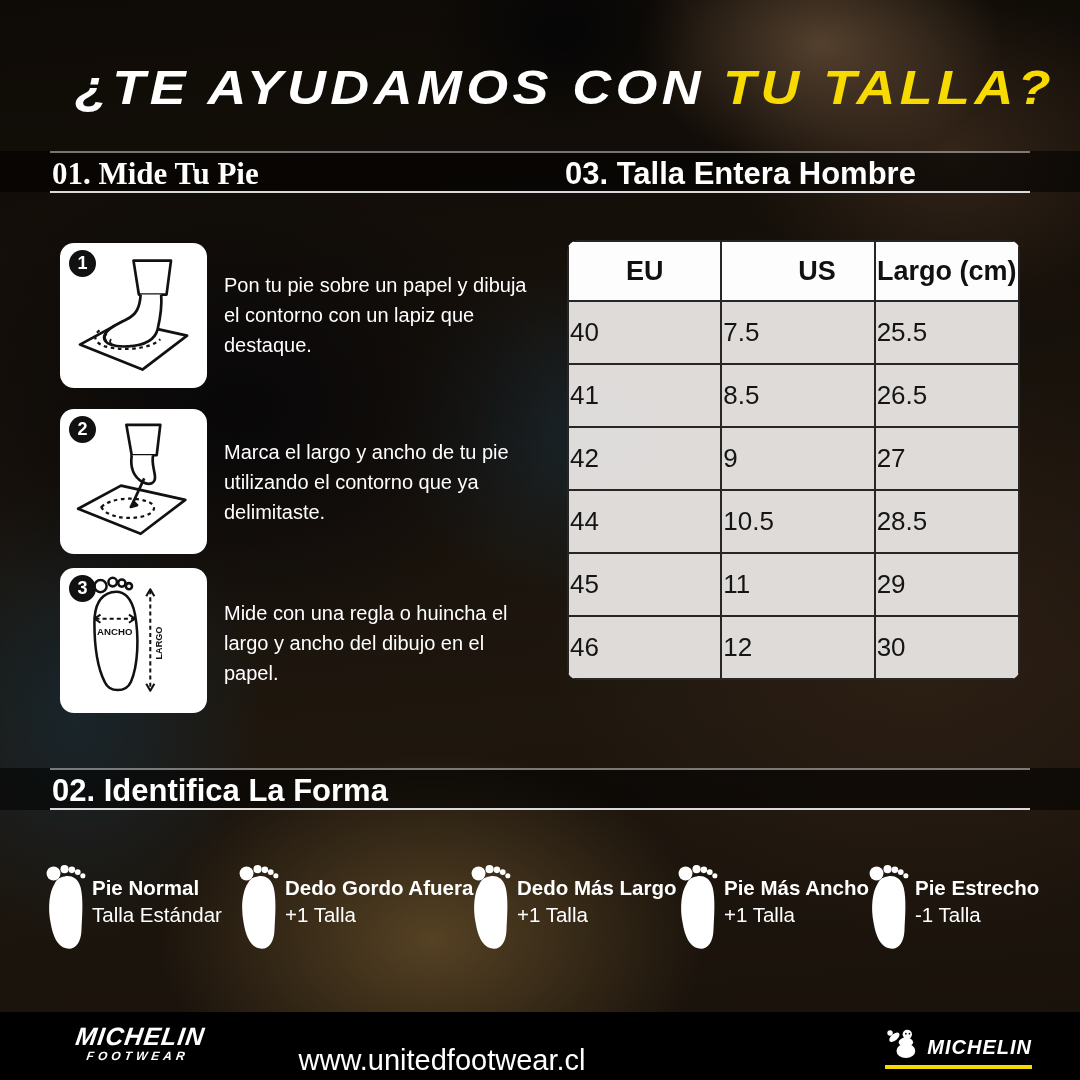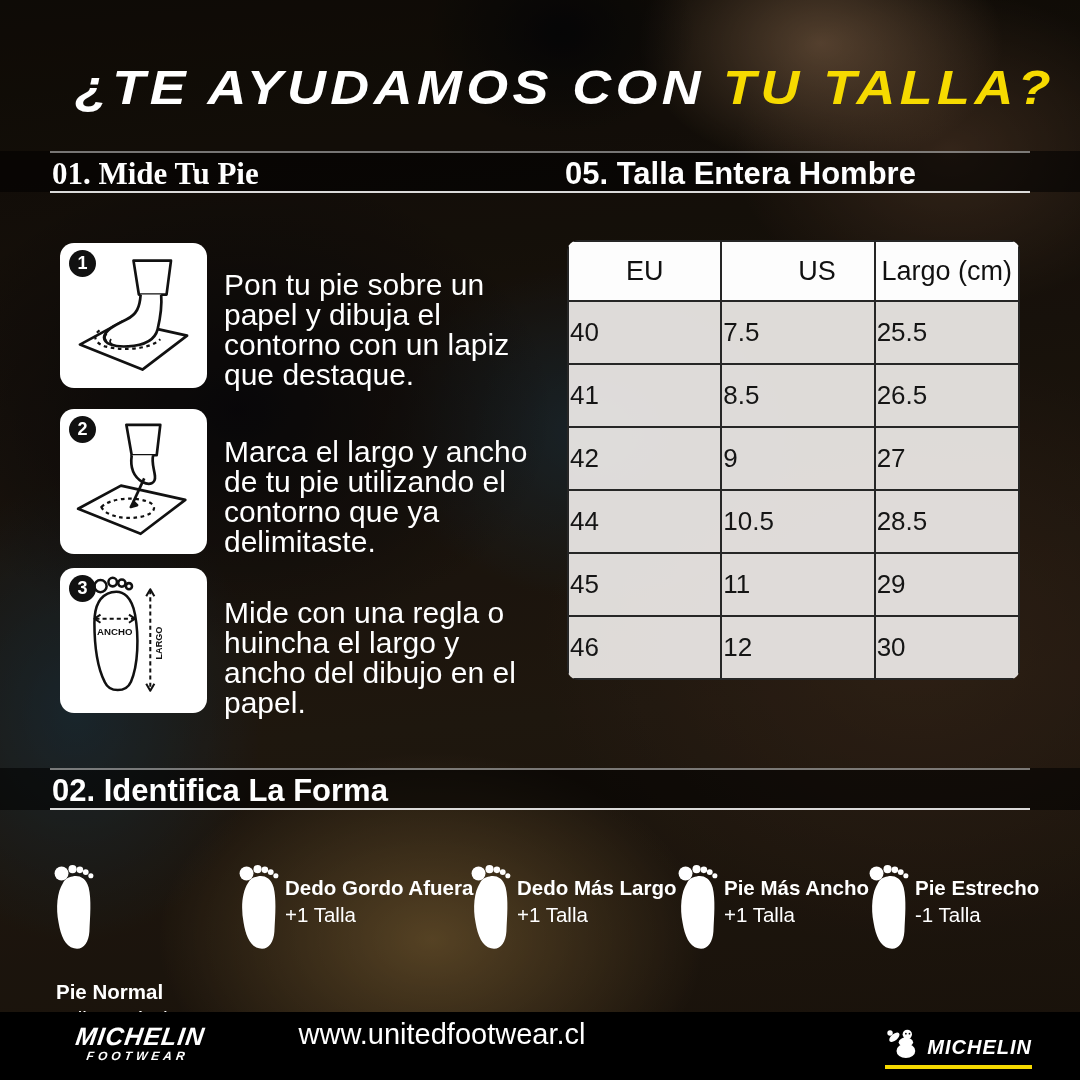--- a/index.html
+++ b/index.html
@@ -31,46 +31,46 @@
   .rule{position:absolute;left:50px;width:980px;height:2px;background:rgba(255,255,255,0.85);}
   .rule.dim{background:rgba(255,255,255,0.45);}
   .band-h{position:absolute;font-size:31px;font-weight:700;color:#fff;white-space:nowrap;}
   
   .step-card{position:absolute;left:60px;width:147px;height:145px;background:#fff;
              border-radius:14px;}
   .badge{position:absolute;left:9px;top:7px;width:27px;height:27px;border-radius:50%;
          background:#111;color:#fff;font-weight:700;font-size:18px;line-height:27px;
          text-align:center;}
   .step-card svg{position:absolute;left:11px;top:8px;}
-  .step-text{position:absolute;left:224px;width:312px;font-size:30px;line-height:30px;
+  .step-text{position:absolute;left:224px;width:312px;font-size:20px;line-height:30px;
              color:#fff;}
   
   .table-wrap{position:absolute;left:567px;top:240px;width:453px;border-radius:12px;
               overflow:hidden;}
   table{width:100%;border-collapse:collapse;}
-  th{background:#fdfdfd;height:56px;font-size:27px;font-weight:400;color:#111;
+  th{background:#fdfdfd;height:56px;font-size:27px;font-weight:700;color:#111;
      border:2px solid #262626;text-align:center;}
   td{background:rgba(235,232,229,0.94);height:59px;font-size:26px;color:#151515;
      border:2px solid #262626;}
   .c1{width:34%;}.c2{width:34%;padding-left:39px;}.c3{width:32%;margin-left:19px;}
   
   .shape{position:absolute;top:856px;display:flex;}
   .shape svg{flex:none;}
   .shape-txt{margin-left:4px;margin-top:18px;}
   .shape-title{font-size:20.5px;font-weight:700;line-height:27px;white-space:nowrap;}
   .shape-sub{font-size:20.5px;line-height:27px;white-space:nowrap;}
   
   .footer{position:absolute;left:0;bottom:0;width:1080px;height:68px;background:#000;}
   .brand-left{position:absolute;left:75px;top:11px;text-align:center;
               transform:skewX(-8deg);}
   .brand-name{font-size:25px;font-weight:700;font-style:italic;letter-spacing:1px;
               line-height:26px;}
   .brand-sub{font-size:12px;font-weight:700;font-style:italic;letter-spacing:4px;
              line-height:15px;}
-  .website{position:absolute;left:0;width:884px;text-align:center;top:6px;
+  .website{position:absolute;left:0;width:884px;text-align:center;top:32px;
            font-size:29px;color:#fff;}
   .brand-right{position:absolute;right:48px;top:14px;display:flex;align-items:flex-end;
                border-bottom:4px solid #F6DA00;padding-bottom:5px;}
   .brand-right .m-text{font-size:20px;font-weight:700;font-style:italic;
                        letter-spacing:1px;margin-left:6px;line-height:26px;}
 </style>
 </head>
 <body>
 
 <div class="canvas">
@@ -78,21 +78,21 @@
   <div class="bg-overlay"></div>
 
   <h1 class="title" style="margin:0;">
     <span class="w">¿TE AYUDAMOS CON</span><span class="y">TU TALLA?</span>
   </h1>
 
   <div class="band band1"></div>
   <div class="rule dim" style="top:151px;"></div>
   <div class="rule" style="top:191px;"></div>
   <div class="band-h" style="left:52px;top:156px;font-family:Liberation Serif, serif;">01. Mide Tu Pie</div>
-  <div class="band-h" style="left:565px;top:156px;">05. Talla Entera Hombre</div>
+  <div class="band-h" style="left:565px;top:156px;">03. Talla Entera Hombre</div>
 
   <div class="step-card" style="top:243px;">
     <svg width="125" height="130" viewBox="0 0 140 140">
       <g fill="none" stroke="#111" stroke-width="3" stroke-linejoin="round">
         <polygon points="10,102 58,76 130,92 80,130"></polygon>
         <path d="M70,8 L112,8 L107,46 L76,46 Z"></path>
         <path d="M78,46 C77,60 74,68 62,74 C48,81 38,86 37,94 C37,101 48,105 64,104 C82,103 94,97 97,85 C100,72 102,58 101,46" fill="#fff"></path>
         <path d="M32,86 C24,92 26,100 38,104 C56,109 88,108 100,96" stroke-width="2.5" stroke-dasharray="4 4"></path>
         <path d="M40,90 q-4,4 0,8 M45,96 q-3,3 1,6" stroke-width="2"></path>
       </g>
@@ -180,21 +180,21 @@
         </tr>
       </tbody>
     </table>
   </div>
 
   <div class="band band2"></div>
   <div class="rule dim" style="top:768px;"></div>
   <div class="rule" style="top:808px;"></div>
   <div class="band-h" style="left:52px;top:773px;">02. Identifica La Forma</div>
 
-  <div class="shape" style="left:52px;flex-direction:column;">
+  <div class="shape" style="left:44px;">
     <svg width="44" height="104" viewBox="0 0 60 120" fill="#fff">
       <path d="M15,26 C7,38 5,60 9,80 C12,98 18,112 30,115 C42,118 50,108 51,92 C52,72 54,48 50,32 C46,18 36,15 28,17 C22,18 18,20 15,26 Z"></path>
       <circle cx="13" cy="13" r="9.5"></circle>
         <circle cx="28" cy="7" r="5.5"></circle>
         <circle cx="38" cy="8" r="4.5"></circle>
         <circle cx="46" cy="11" r="4"></circle>
         <circle cx="53" cy="16" r="3.5"></circle>
     </svg>
     <div class="shape-txt">
       <div class="shape-title">Pie Normal</div>

